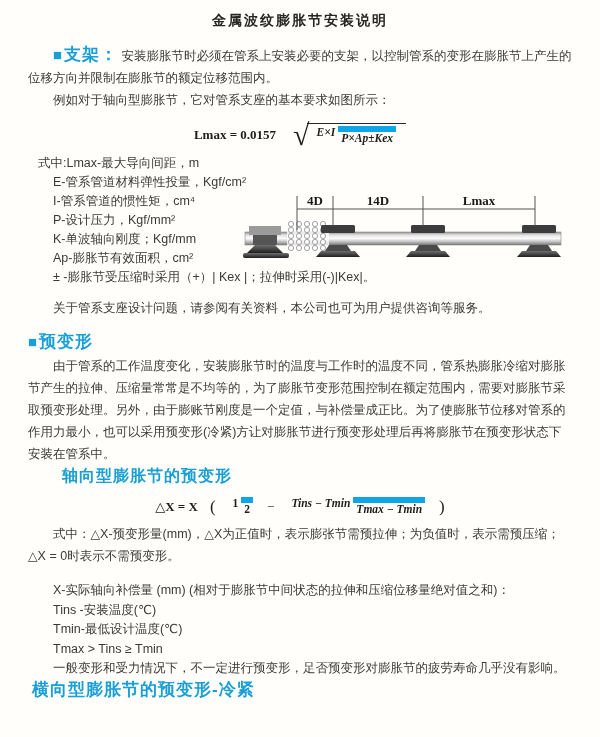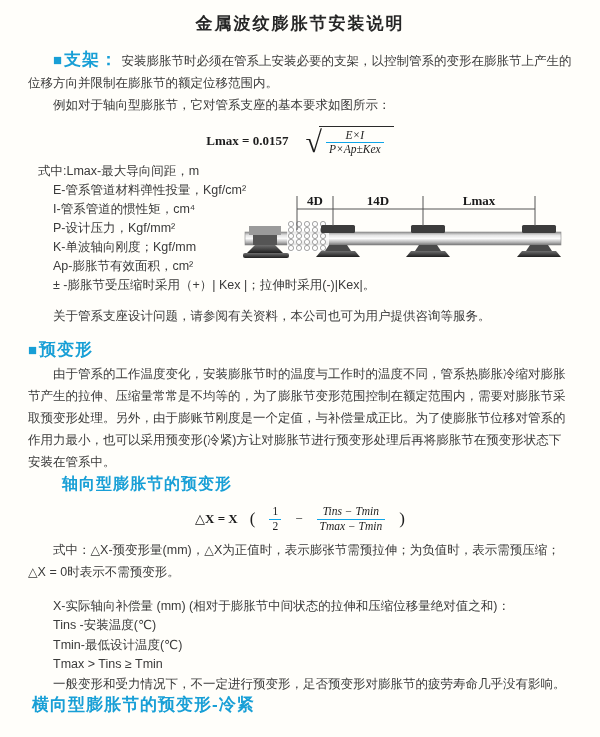--- a/index.html
+++ b/index.html
@@ -8,21 +8,21 @@
   body {
     width:600px; height:737px; position:relative; overflow:hidden;
     background:#fffefa; color:var(--ink);
     font-family:"Liberation Sans","DejaVu Sans",sans-serif;
     font-size:12.5px;
   }
   .page { position:relative; width:600px; height:737px; padding:0 28px; }
 
   h1.title {
     margin:0; padding-top:12px; text-align:center;
-    font-size:17px; letter-spacing:2px; color:#262626;
+    font-size:14px; letter-spacing:2px; color:#262626;
     font-weight:bold;
   }
 
   p { margin:0; line-height:22px; }
   .indent { text-indent:2em; }
 
   
   .sec-head-inline {
     color:var(--accent); font-size:17px; font-weight:bold; letter-spacing:1px;
   }
@@ -40,23 +40,23 @@
   .intro-para { margin-top:14px; }
 
   
   .formula {
     text-align:center; font-family:"Liberation Serif","DejaVu Serif",serif;
     color:var(--formula); margin:10px 0 6px 0; line-height:normal;
     display:flex; align-items:center; justify-content:center; gap:12px;
     font-size:13px;
   }
   .f-bold { font-weight:bold; }
-  .frac { display:inline-flex; flex-direction:column; 
-          vertical-align:middle; line-height:1.15; font-size:11.5px; margin:0 2px; }
-  .frac .den { border-top:1px solid #0ea5e9; padding:0 3px; }
+  .frac { display:inline-flex; flex-direction:row; 
+          vertical-align:middle; line-height:1.15; font-size:11.5px; margin:0 2px;font-weight:bold; }
+  .frac .den { border-top:6px solid #0ea5e9; padding:0 3px; }
   .frac .num { padding:0 3px; }
   .frac.italic { font-style:italic; }
   .paren { font-size:17px; }
   .sqrt { display:inline-flex; align-items:center; margin-left:5px; }
   .sqrt-sym { font-size:30px; font-weight:400; line-height:0.9; margin-right:-3px; }
   .sqrt-body { border-top:1.6px solid #2a2a2a; padding:2px 8px 0 5px; }
 
   
   .defs { margin:4px 0 10px 10px; position:relative; z-index:2; }
   .defs p { line-height:19px; white-space:nowrap; }

